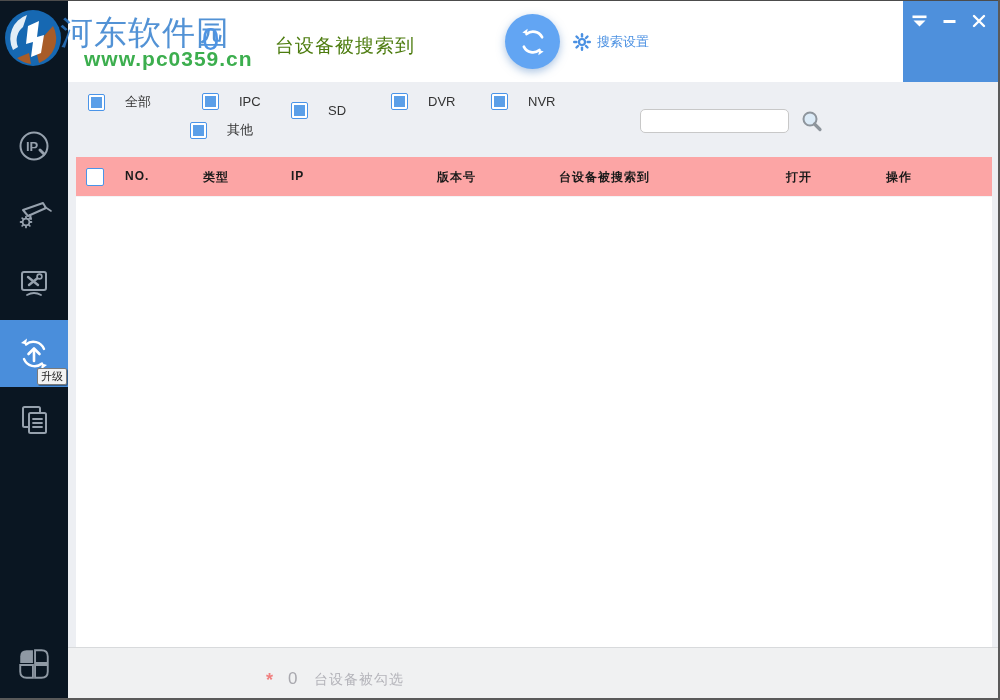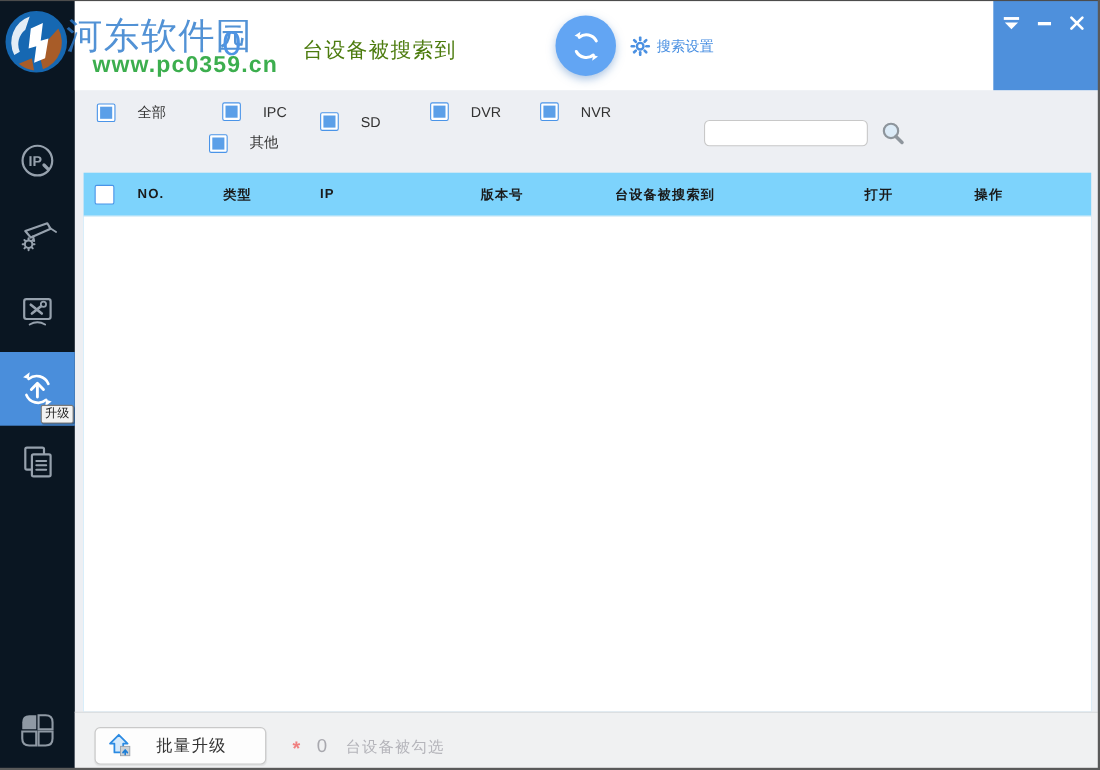--- a/index.html
+++ b/index.html
@@ -32,21 +32,21 @@
   
   .filter-item{position:absolute;display:flex;align-items:center;cursor:pointer;}
   .cb{width:15px;height:15px;border:1px solid #4a94e8;background:#fff;border-radius:2px;position:relative;box-sizing:content-box;}
   .cb.checked::after{content:"";position:absolute;left:2px;top:2px;right:2px;bottom:2px;background:#5b9fe8;}
   .filter-item .flabel{margin-left:20px;font-size:13px;color:#333;}
   .search-box{position:absolute;left:640px;top:109px;width:149px;height:24px;border:1px solid #c8c8c8;
               border-radius:5px;background:#fff;box-sizing:border-box;font-size:13px;padding:0 6px;outline:none;color:#333;}
   .search-go{position:absolute;left:799px;top:109px;width:26px;height:26px;cursor:pointer;}
 
   
-  .table-panel{position:absolute;left:76px;top:157px;width:916px;height:490px;background:#7dd3fc;}
+  .table-panel{position:absolute;left:76px;top:157px;width:916px;height:490px;background:#fca5a5;}
   .thead{position:relative;height:39px;border-bottom:1px solid #f3f4f6;}
   .thead .hcb{position:absolute;left:10px;top:11px;width:16px;height:16px;border:1px solid #4a94e8;border-radius:2px;background:#fff;cursor:pointer;}
   .thead .col{position:absolute;top:12px;font-size:12px;font-weight:bold;color:#1a1a1a;letter-spacing:1px;}
   .tbody{position:absolute;left:0;top:40px;right:0;bottom:0;background:#fff;}
 
   
   .footer{position:absolute;left:68px;top:647px;width:930px;height:51px;background:#f0f1f2;border-top:1px solid #d8dadc;box-sizing:border-box;}
   .batch-btn{position:absolute;left:18px;top:13px;width:154px;height:32px;background:#fdfdfd;border:1px solid #c9c9c9;
              border-radius:5px;display:flex;align-items:center;cursor:pointer;box-shadow:0 1px 1px rgba(0,0,0,.06);}
   .batch-btn svg{margin-left:8px;}
@@ -226,28 +226,20 @@
       <span class="col" style="left:215px">IP</span>
       <span class="col" style="left:361px">版本号</span>
       <span class="col" style="left:483px">台设备被搜索到</span>
       <span class="col" style="left:710px">打开</span>
       <span class="col" style="left:810px">操作</span>
     </div>
     <div class="tbody"></div>
   </section>
 
   <footer class="footer">
-    <div class="batch-btn">
-      <svg width="26" height="26" viewBox="0 0 26 26">
-        <path d="M13 3 L21 11 H17 V19 H9 V11 H5 Z" fill="#d6eafc" stroke="#2b8ae2" stroke-width="1.6" stroke-linejoin="round"></path>
-        <rect x="14.5" y="13.5" width="8.5" height="8.5" fill="#ccd1d6" stroke="#9aa0a8" stroke-width="0.8"></rect>
-        <path d="M18.8 21 L18.8 17.5 M16.8 19.2 L18.8 16.8 L20.8 19.2" fill="none" stroke="#1f7fd6" stroke-width="1.5" stroke-linecap="round" stroke-linejoin="round"></path>
-      </svg>
-      <span class="blabel">批量升级</span>
-    </div>
     <span class="req-star">*</span>
     <span class="sel-count">0</span>
     <span class="sel-suffix">台设备被勾选</span>
   </footer>
 
   <div class="tooltip">升级</div>
 
   <div class="watermark">
     <svg class="wm-logo" width="58" height="58" viewBox="0 0 58 58">
       <circle cx="29" cy="29" r="28" fill="#1668b2"></circle>

